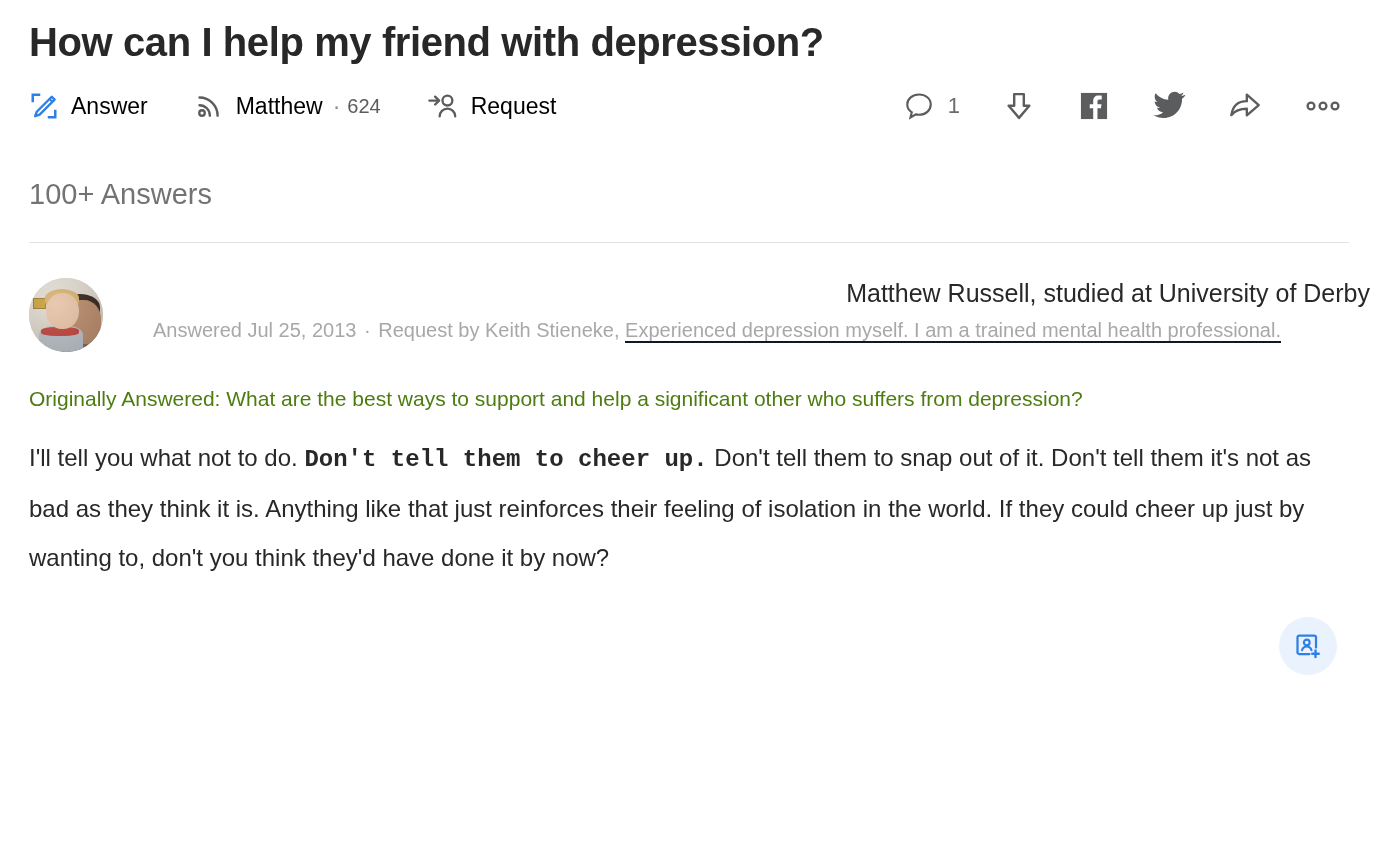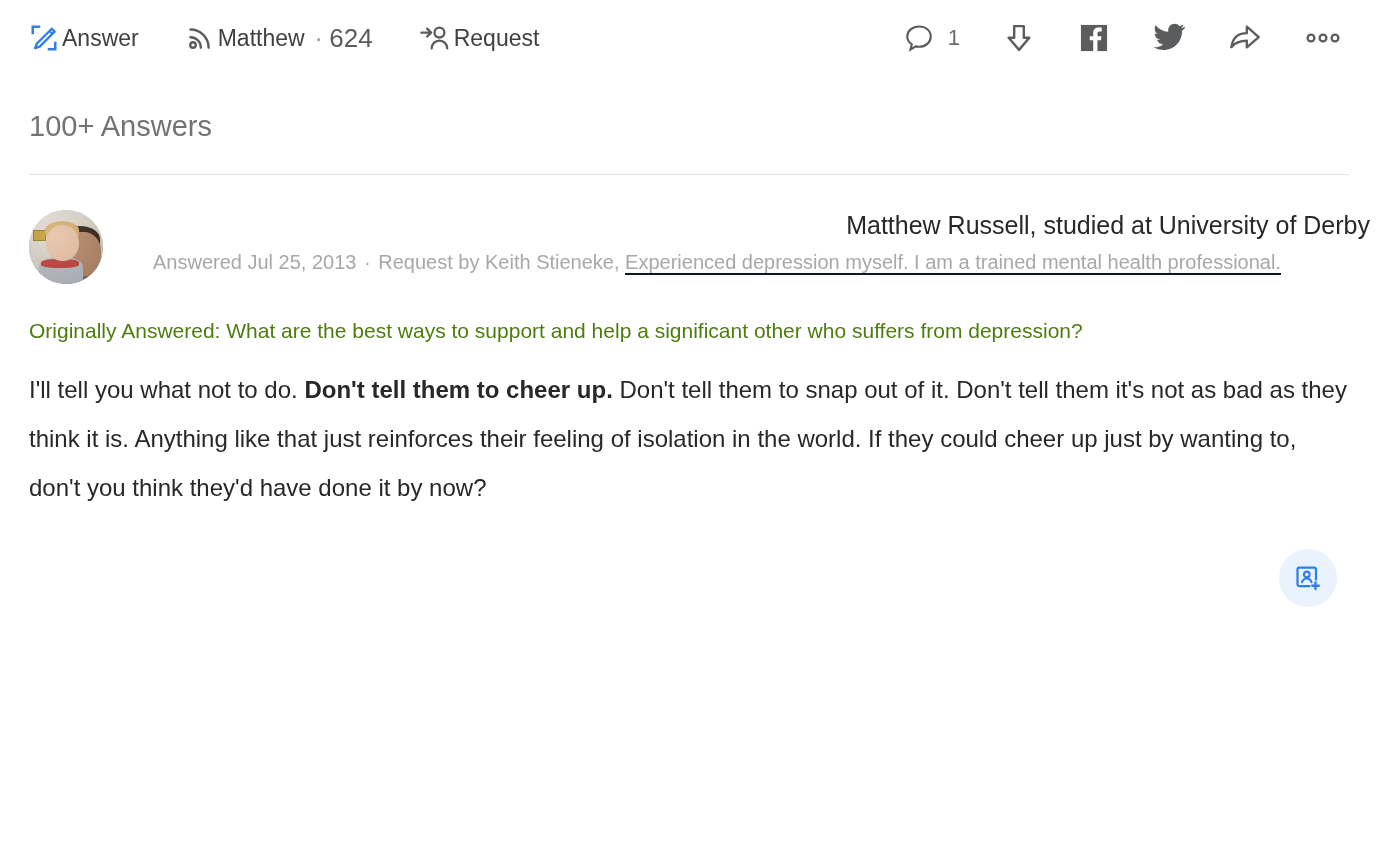--- a/index.html
+++ b/index.html
@@ -63,31 +63,31 @@
     display: flex;
     align-items: center;
     cursor: pointer;
     margin-right: 46px;
     white-space: nowrap;
   }
   .action:last-child { margin-right: 0; }
   .action .label {
     font-size: 23px;
     line-height: 26px;
-    color: #404040;
-    margin-left: 3px;
+    color: #000000;
+    margin-left: 12px;
     font-weight: 400;
   }
   .action .sep {
     font-size: 23px;
     color: #8b8c8d;
     margin: 0 7px 0 10px;
   }
   .action .count {
-    font-size: 26px;
+    font-size: 20px;
     color: #5b5c5d;
   }
   .icon-svg { display: block; }
 
   .action-right .action { margin-right: 42px; }
   .action-right .action:last-child { margin-right: 0; }
   .comment-count {
     font-size: 22px;
     color: #6a6b6c;
     margin-left: 13px;
@@ -245,27 +245,28 @@
     padding-top: 30px;
     max-width: 1300px;
   }
   .answer-body {
     font-size: 24px;
     line-height: 49px;
     color: #282829;
     padding-top: 18px;
     max-width: 1325px;
   }
-  .answer-body b { font-weight: 700; }
+  .answer-body b { font-weight: 700; font-family: Liberation Mono, monospace; }
 </style>
 </head>
 <body>
 
 <div class="page">
 
+  <h1 class="question-title">How can I help my friend with depression?</h1>
 
   <div class="action-bar">
 
     <div class="action-left">
 
       <div class="action">
         <span class="icon">
           <svg class="icon-svg" width="30" height="30" viewBox="0 0 24 24" fill="none">
             <path d="M3 3h5M3 3v5" stroke="#2e7fe8" stroke-width="2" stroke-linecap="square"></path>
             <path d="M21 21h-5M21 21v-5" stroke="#2e7fe8" stroke-width="2" stroke-linecap="square"></path>

